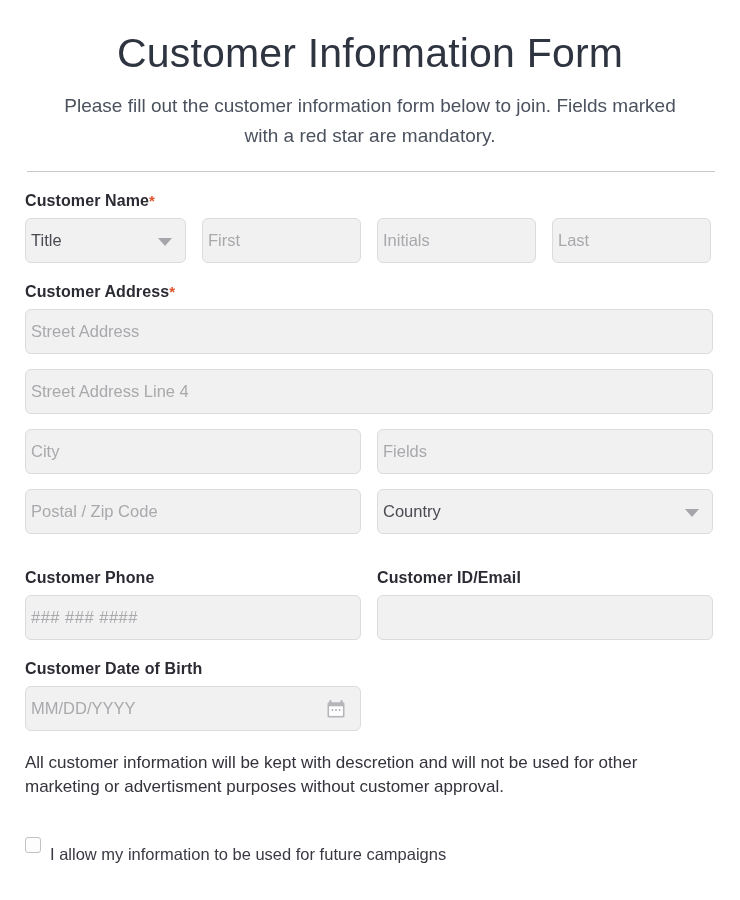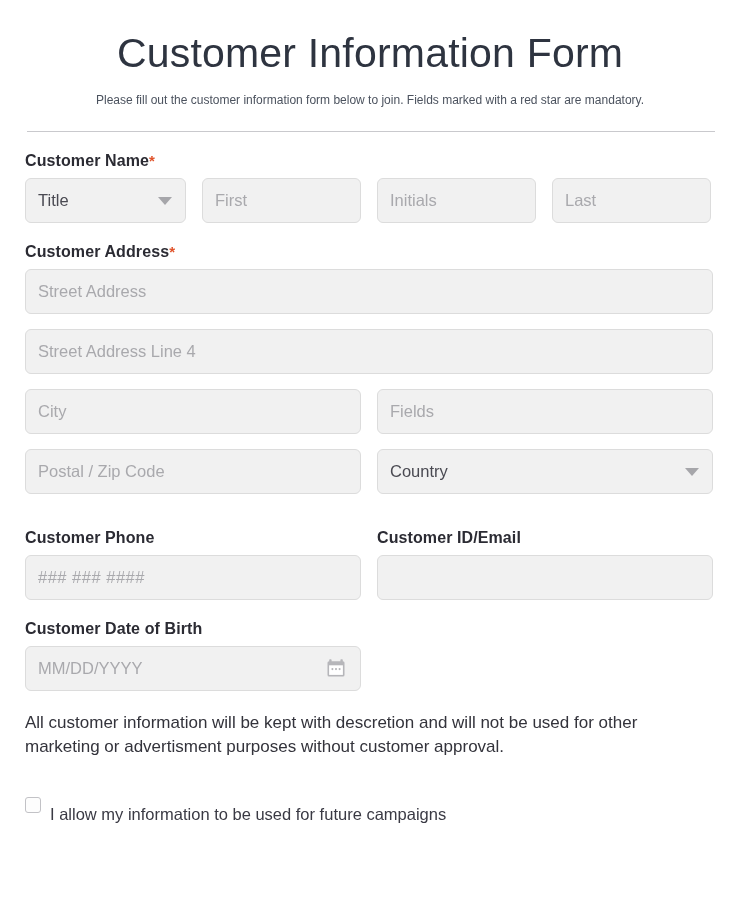--- a/index.html
+++ b/index.html
@@ -28,21 +28,21 @@
     font-size: 41px;
     font-weight: 300;
     color: #2e3440;
     letter-spacing: 0.2px;
     margin: 0;
     padding-top: 30px;
     line-height: 1.15;
   }
   .form-subtitle {
     text-align: center;
-    font-size: 12px;
+    font-size: 19px;
     font-weight: 400;
     color: #4b525e;
     line-height: 1.55;
     margin: 14px auto 0 auto;
     width: 640px;
   }
   .divider {
     height: 1px;
     background: #c9c9cd;
     margin: 21px 25px 0 27px;
@@ -74,21 +74,21 @@
 
   .control {
     position: relative;
     box-sizing: border-box;
     height: 45px;
     background: #f1f1f1;
     border: 1px solid #dcdcdc;
     border-radius: 6px;
     display: flex;
     align-items: center;
-    padding: 0 12px;
+    padding: 0 5px;
     font-size: 16.5px;
     color: #a9a9ad;
     font-weight: 400;
     overflow: hidden;
     white-space: nowrap;
   }
   .control.full { width: 100%; }
   .control.half { width: 336px; flex: none; }
   .control.select { color: #4a4a52; padding-right: 34px; }
 

